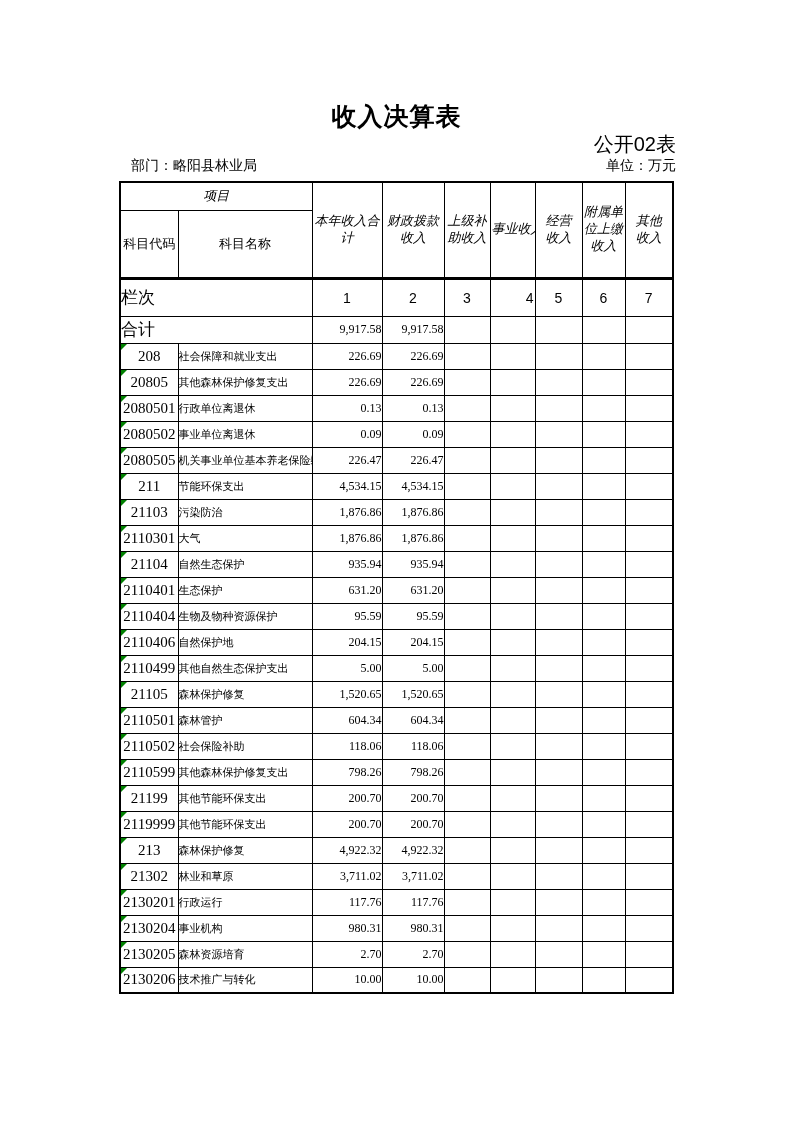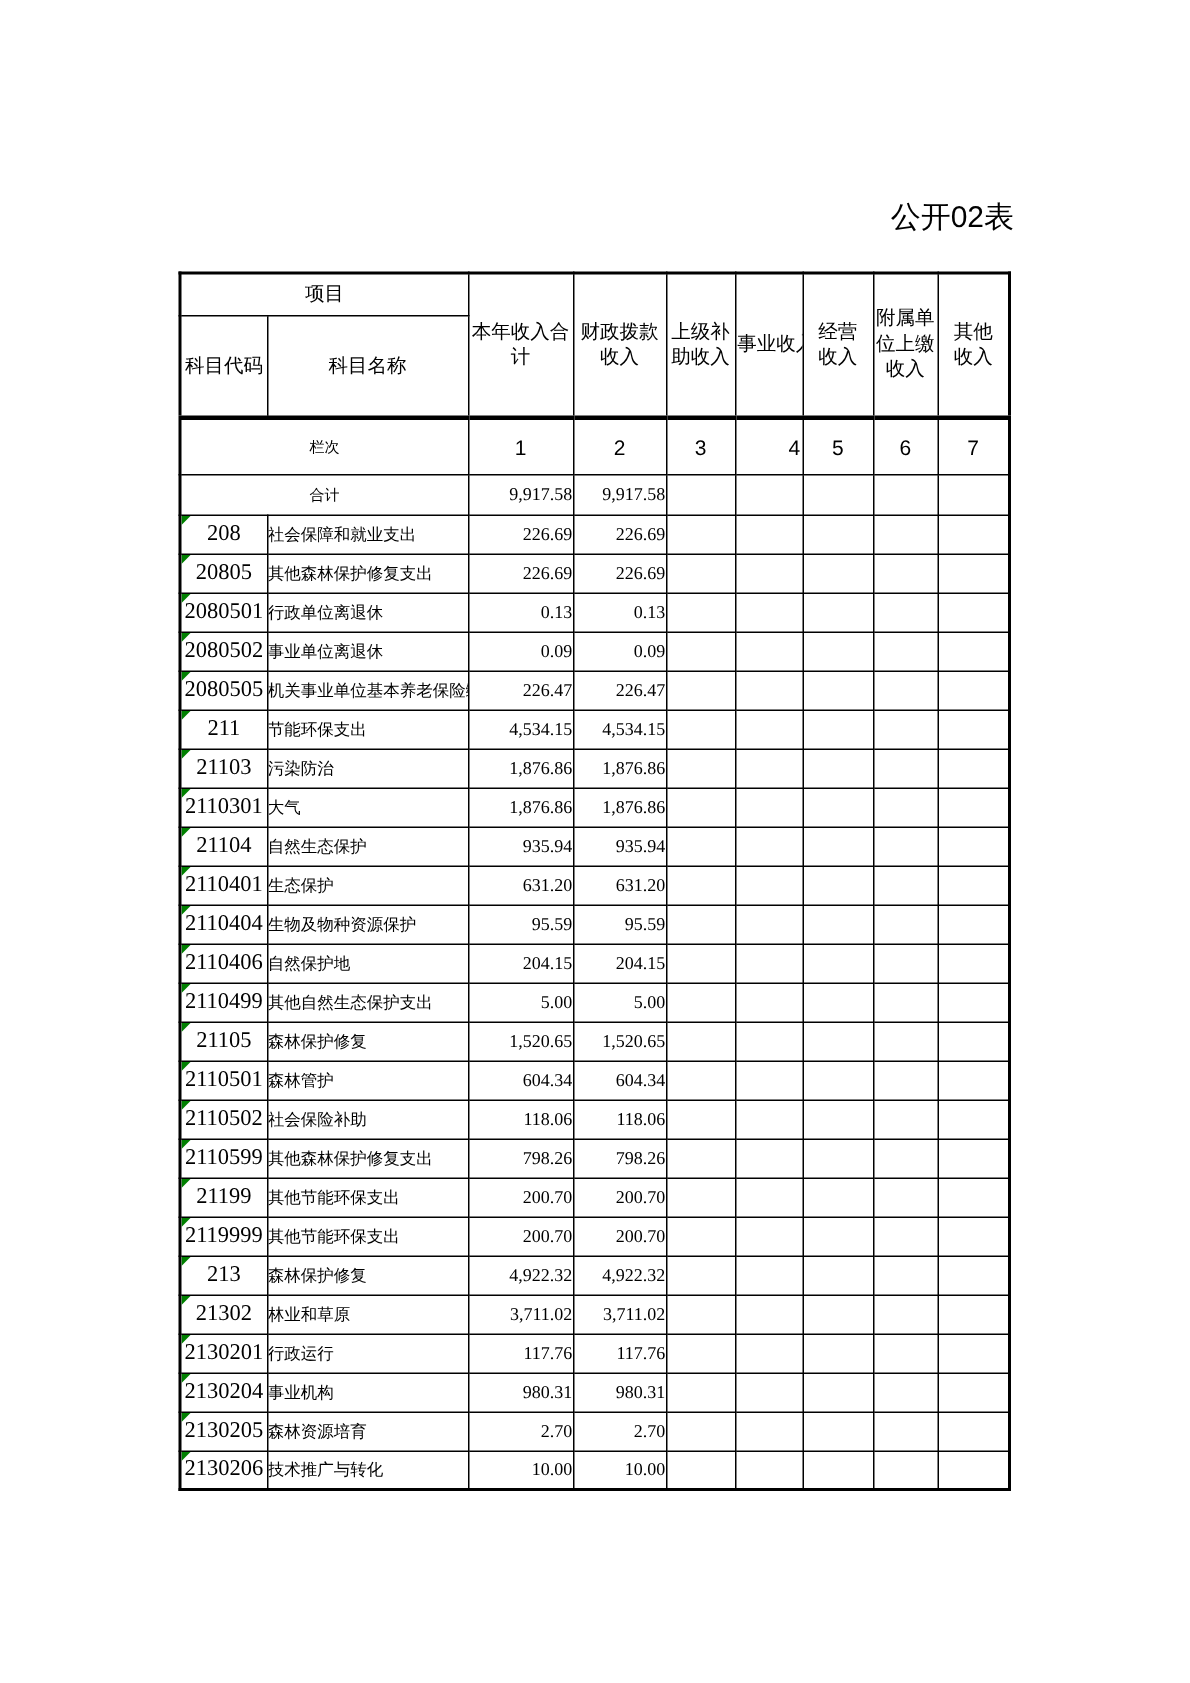--- a/index.html
+++ b/index.html
@@ -33,36 +33,36 @@
     table-layout:fixed;
     border:2px solid #000;
   }
   table.income th, table.income td {
     border:1.5px solid #000;
     padding:0;
     font-weight:normal;
     vertical-align:middle;
     overflow:hidden;
   }
-  tr.hdr1 { height:28px; }
+  tr.hdr1 { height:28px;font-style:italic; }
   tr.hdr2 { height:68px; }
   .project-hd, .sub-hd {
     font-size:13px; text-align:center;
   }
   .col-hd {
     font-size:13px; text-align:center;
     white-space:pre-line; line-height:1.3;
   }
   .col-hd.clip {
     white-space:nowrap; text-align:left; padding-left:1px;
   }
   tr.rank-row { height:38px; }
   tr.rank-row th, tr.rank-row td { border-top:3px solid #000; }
   .rank-label, .total-label {
-    font-size:10px; text-align:center;
+    font-size:17px; 
   }
   .rank-num {
     font-size:14px; text-align:center;
   }
   .rank-num.pushed-right { text-align:right; padding-right:1px; }
   tr.total-row { height:27px; }
   tr.data-row { height:26px; }
   td.num {
     font-family:"Liberation Serif","DejaVu Serif",serif;
     font-size:12px;
@@ -90,23 +90,28 @@
     width:0; height:0;
     border-top:6px solid #008000;
     border-right:6px solid transparent;
   }
 </style>
 </head>
 <body>
 
 <div class="page">
 
+  <div class="title">收入决算表</div>
 
   <div class="form-code">公开02表</div>
 
+  <div class="meta-row">
+    <span>部门：略阳县林业局</span>
+    <span>单位：万元</span>
+  </div>
 
   <table class="income">
     <colgroup>
       <col style="width:58px">
         <col style="width:134px">
         <col style="width:70px">
       <col style="width:62px">
         <col style="width:46px">
         <col style="width:45px">
       <col style="width:47px">

